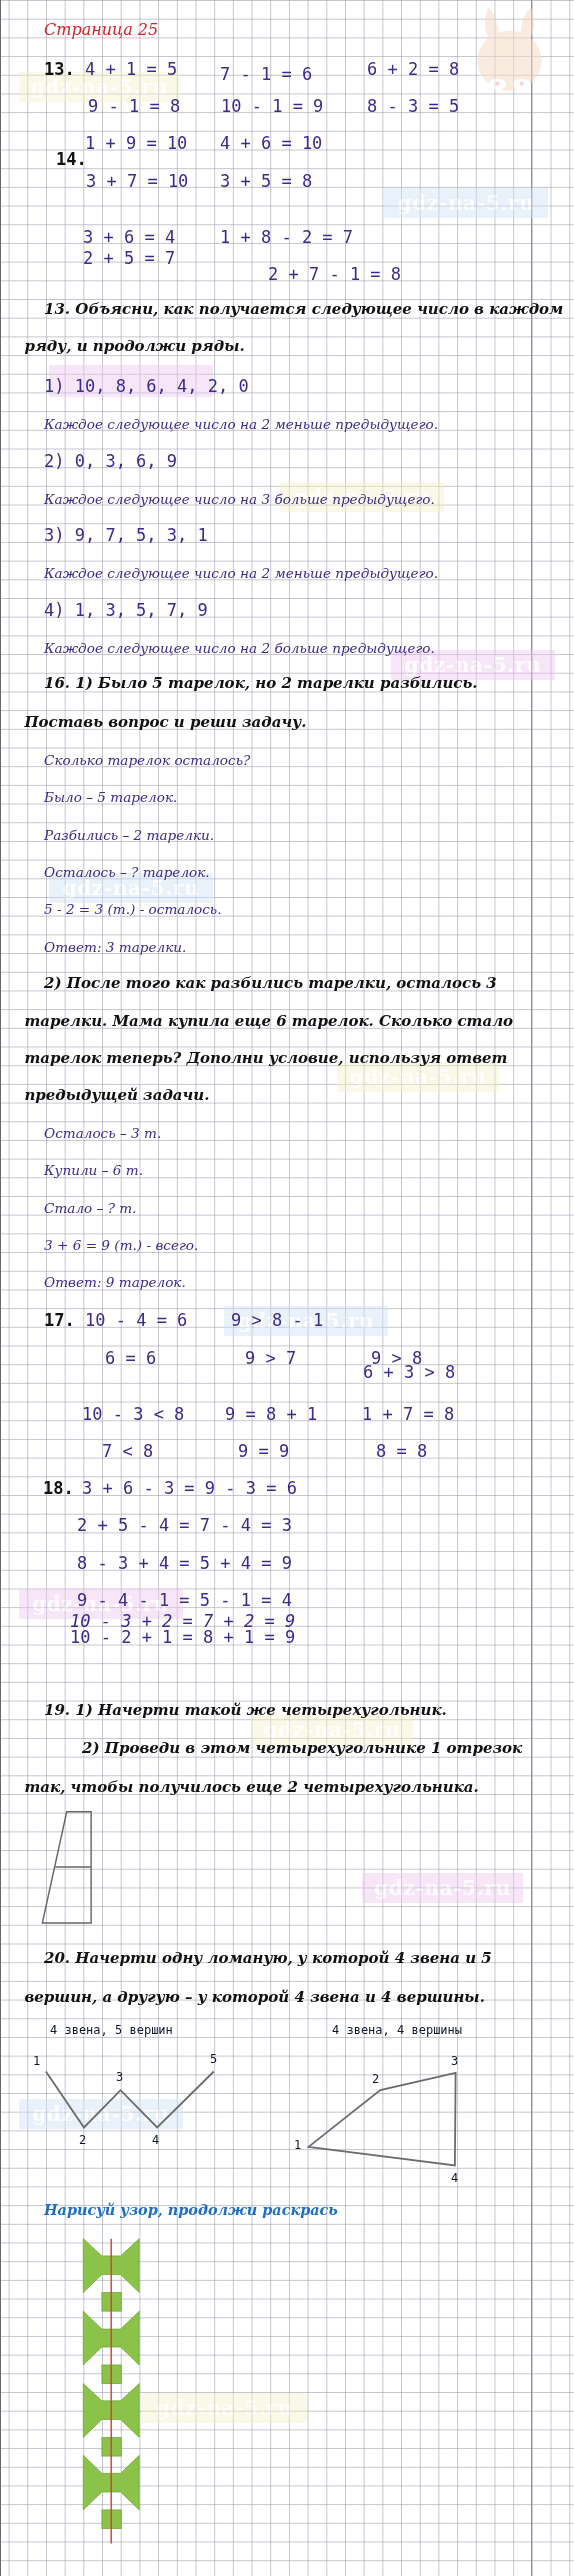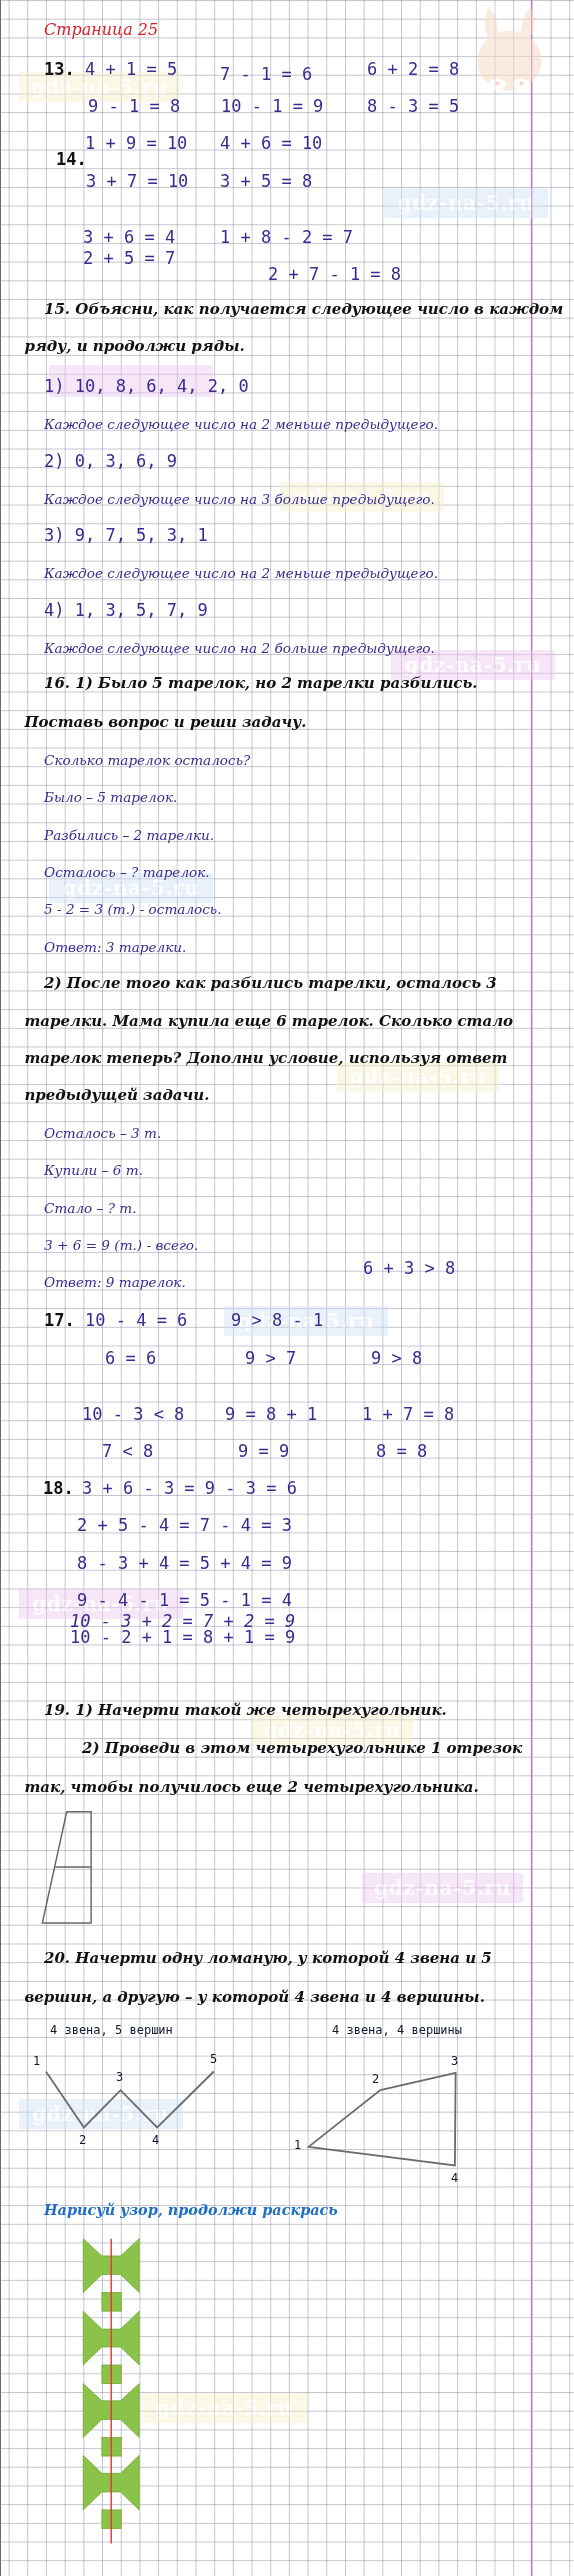--- a/index.html
+++ b/index.html
@@ -79,21 +79,21 @@
 <div class="t num" style="left:56px;top:133px;margin-top:16px;">14.</div>
 <div class="t ans" style="left:85px;top:133px;">1 + 9 = 10</div>
 <div class="t ans" style="left:220px;top:133px;">4 + 6 = 10</div>
 <div class="t ans" style="left:86px;top:171px;">3 + 7 = 10</div>
 <div class="t ans" style="left:220px;top:171px;">3 + 5 = 8</div>
 <div class="t ans" style="left:83px;top:227px;">3 + 6 = 4</div>
 <div class="t ans" style="left:220px;top:227px;">1 + 8 - 2 = 7</div>
 <div class="t ans" style="left:83px;top:248px;">2 + 5 = 7</div>
 <div class="t ans" style="left:220px;top:264px;margin-left:48px;">2 + 7 - 1 = 8</div>
 
-<div class="t task" style="left:44px;top:300px;">15. Объясни, как получается следующее число в каждом</div>
+<div class="t task" style="left:44px;top:300px;">13. Объясни, как получается следующее число в каждом</div>
 <div class="t task" style="left:24.4px;top:337px;">ряду, и продолжи ряды.</div>
 <div class="t ans" style="left:44px;top:376px;">1) 10, 8, 6, 4, 2, 0</div>
 <div class="t ans-text" style="left:44px;top:416px;">Каждое следующее число на 2 меньше предыдущего.</div>
 <div class="t ans" style="left:44px;top:451px;">2) 0, 3, 6, 9</div>
 <div class="t ans-text" style="left:44px;top:491px;">Каждое следующее число на 3 больше предыдущего.</div>
 <div class="t ans" style="left:44px;top:525px;">3) 9, 7, 5, 3, 1</div>
 <div class="t ans-text" style="left:44px;top:565px;">Каждое следующее число на 2 меньше предыдущего.</div>
 <div class="t ans" style="left:44px;top:600px;">4) 1, 3, 5, 7, 9</div>
 <div class="t ans-text" style="left:44px;top:640px;">Каждое следующее число на 2 больше предыдущего.</div>
 
@@ -112,21 +112,21 @@
 <div class="t task" style="left:24.4px;top:1086px;">предыдущей задачи.</div>
 <div class="t ans-text" style="left:44px;top:1125px;">Осталось – 3 т.</div>
 <div class="t ans-text" style="left:44px;top:1162px;">Купили – 6 т.</div>
 <div class="t ans-text" style="left:44px;top:1200px;">Стало – ? т.</div>
 <div class="t ans-text" style="left:44px;top:1237px;">3 + 6 = 9 (т.) - всего.</div>
 <div class="t ans-text" style="left:44px;top:1274px;">Ответ: 9 тарелок.</div>
 
 <div class="t num" style="left:44px;top:1310px;">17.</div>
 <div class="t ans" style="left:85px;top:1310px;">10 - 4 = 6</div>
 <div class="t ans" style="left:231px;top:1310px;">9 &gt; 8 - 1</div>
-<div class="t ans" style="left:363px;top:1258px;">6 + 3 &gt; 8</div>
+<div class="t ans" style="left:363px;top:1362px;">6 + 3 &gt; 8</div>
 <div class="t ans" style="left:105px;top:1348px;">6 = 6</div>
 <div class="t ans" style="left:245px;top:1348px;">9 &gt; 7</div>
 <div class="t ans" style="left:371px;top:1348px;">9 &gt; 8</div>
 <div class="t ans" style="left:82px;top:1404px;">10 - 3 &lt; 8</div>
 <div class="t ans" style="left:225px;top:1404px;">9 = 8 + 1</div>
 <div class="t ans" style="left:362px;top:1404px;">1 + 7 = 8</div>
 <div class="t ans" style="left:102px;top:1441px;">7 &lt; 8</div>
 <div class="t ans" style="left:238px;top:1441px;">9 = 9</div>
 <div class="t ans" style="left:376px;top:1441px;">8 = 8</div>
 

